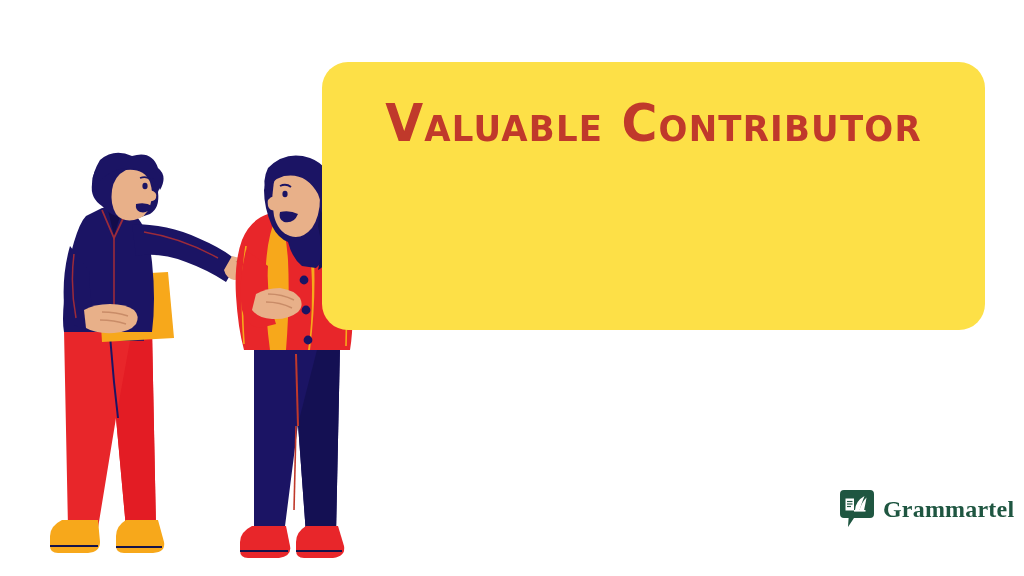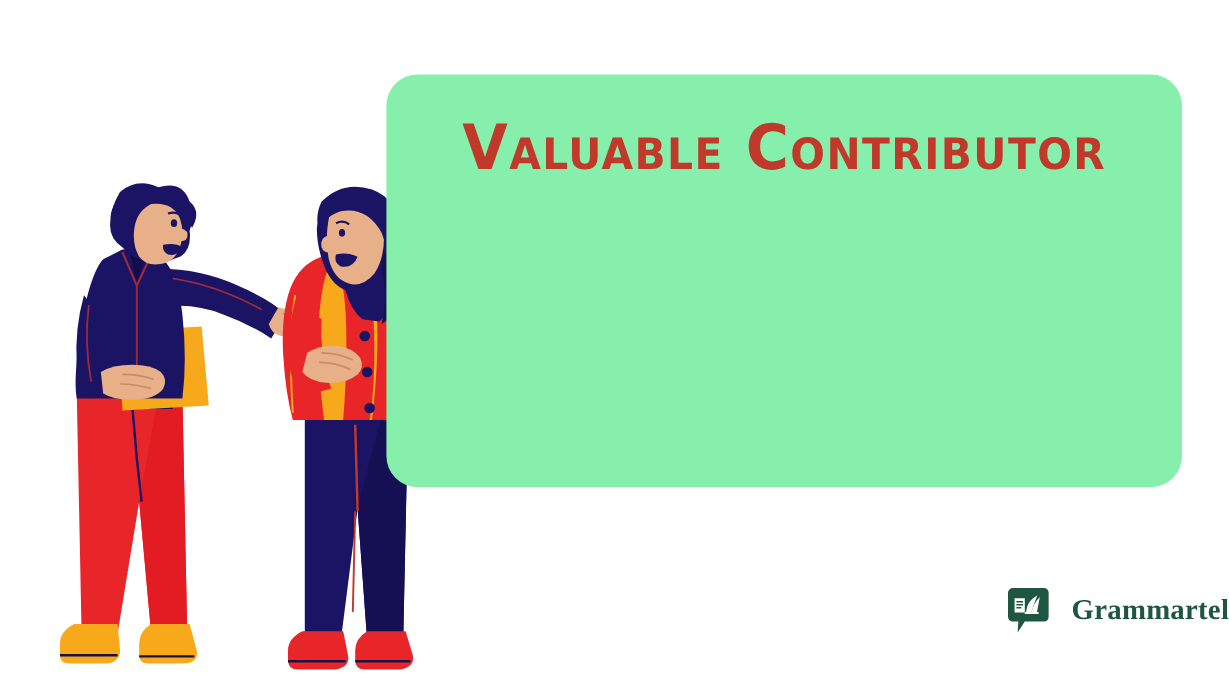--- a/index.html
+++ b/index.html
@@ -15,22 +15,22 @@
     overflow: hidden;
     font-family: "Liberation Sans", sans-serif;
   }
 
   
   #quote-card {
     position: absolute;
     left: 322px;
     top: 62px;
     width: 663px;
-    height: 344px;
-    background: #86efac;
+    height: 268px;
+    background: #fde047;
     border-radius: 26px;
     box-sizing: border-box;
     padding: 34px 40px 28px 40px;
     text-align: center;
   }
 
   #card-title {
     margin: 0;
     font-family: "DejaVu Sans", sans-serif;
     font-weight: 700;
@@ -64,21 +64,21 @@
     height: 426px;
   }
 
   
   #logo {
     position: absolute;
     left: 840px;
     top: 490px;
     display: flex;
     align-items: center;
-    gap: 19px;
+    gap: 9px;
   }
   #logo-mark { display: block; }
   #logo-text {
     font-family: "Liberation Serif", "DejaVu Serif", serif;
     font-size: 24px;
     font-weight: 700;
     color: #1f5641;
     letter-spacing: 0.2px;
     white-space: nowrap;
   }

